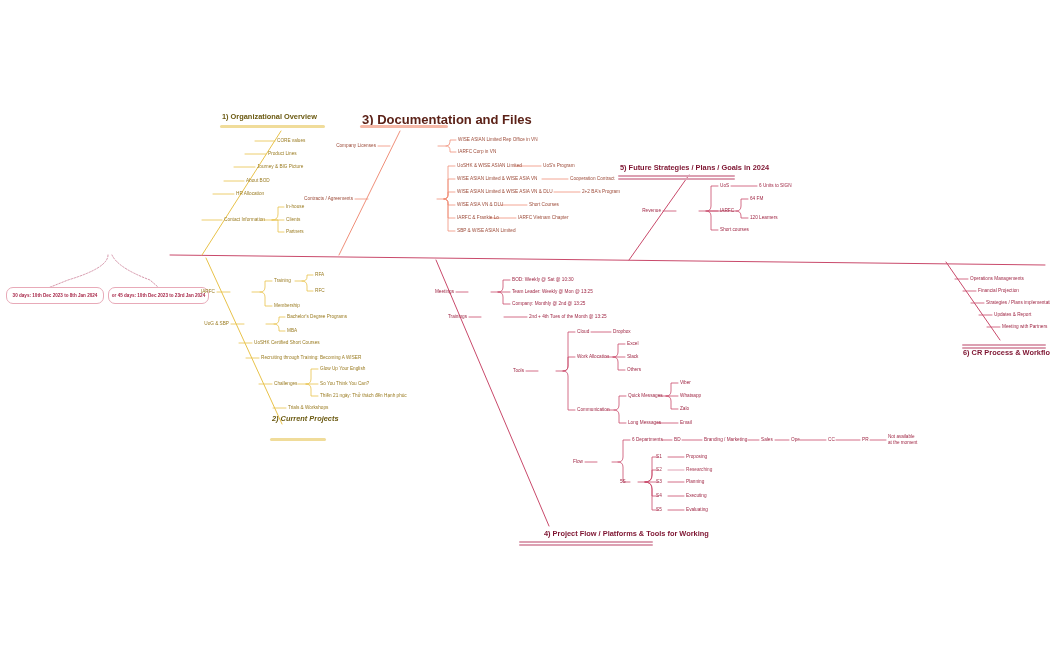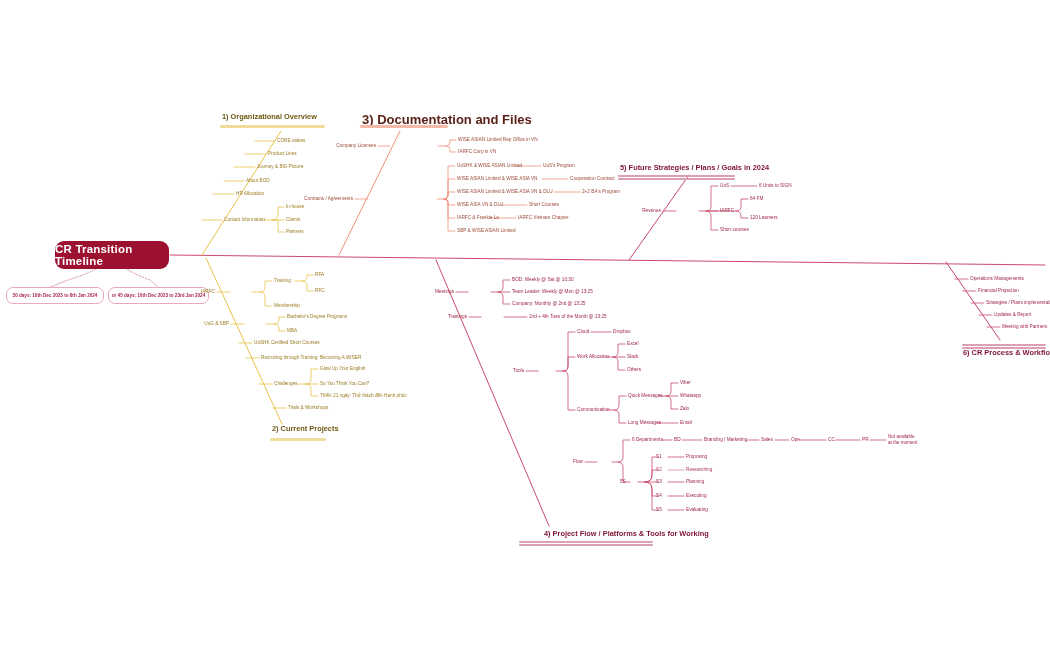--- a/index.html
+++ b/index.html
@@ -160,21 +160,20 @@
       <line x1="668" y1="470" x2="684" y2="470" stroke="#d98ba2" stroke-width=".8"></line>
       <line x1="668" y1="482" x2="684" y2="482" stroke="#c94a6b" stroke-width=".8"></line>
       <line x1="668" y1="496" x2="684" y2="496" stroke="#c94a6b" stroke-width=".8"></line>
       <line x1="668" y1="510" x2="684" y2="510" stroke="#c94a6b" stroke-width=".8"></line>
 
       <path d="M108 255 Q108 268 68 280 L48 288" stroke="#c97a93" stroke-width=".8" stroke-dasharray="1.6 1.6"></path>
       <path d="M112 255 Q118 268 150 280 L158 287" stroke="#c97a93" stroke-width=".8" stroke-dasharray="1.6 1.6"></path>
     </g>
   </svg>
 
-  <div class="center-node" style="left:55px;top:241px;width:114px;height:28px;">CR Transition Timeline</div>
 
   <div class="date-chip" style="left:6px;top:287px;width:96px;height:15px;">30 days: 10th Dec 2023 to 8th Jan 2024</div>
   <div class="date-chip" style="left:108px;top:287px;width:99px;height:15px;">or 45 days: 10th Dec 2023 to 23rd Jan 2024</div>
 
   <div class="branch-title t-yellow" style="left:222px;top:112px;">1) Organizational Overview</div>
   <div class="rule" style="left:220px;top:125px;width:105px;background:#f0dc9a;"></div>
 
   <div class="lbl n-y anchor-l" style="left:277px;top:141px;">CORE values</div>
   <div class="lbl n-y anchor-l" style="left:268px;top:154px;">Product Lines</div>
   <div class="lbl n-y anchor-l" style="left:257px;top:167px;">Journey &amp; BIG Picture</div>
@@ -245,21 +244,21 @@
   <div class="lbl n-y anchor-l" style="left:254px;top:343px;">UoSHK Certified Short Courses</div>
   <div class="lbl n-y anchor-l" style="left:261px;top:358px;">Recruiting through Training: Becoming A WISER</div>
 
   <div class="lbl n-y anchor-l" style="left:274px;top:384px;">Challenges</div>
   <div class="lbl n-y anchor-l" style="left:320px;top:369px;">Glow Up Your English</div>
   <div class="lbl n-y anchor-l" style="left:320px;top:384px;">So You Think You Can?</div>
   <div class="lbl n-y anchor-l" style="left:320px;top:396px;">Thiền 21 ngày: Thử thách đến Hạnh phúc</div>
 
   <div class="lbl n-y anchor-l" style="left:288px;top:408px;">Trials &amp; Workshops</div>
 
-  <div class="branch-title t-yellow" style="left:272px;top:424px;">2) Current Projects</div>
+  <div class="branch-title t-yellow" style="left:272px;top:414px;font-style:italic;">2) Current Projects</div>
   <div class="rule" style="left:270px;top:438px;width:56px;background:#f0dc9a;"></div>
 
   <div class="lbl n-c anchor-r" style="left:454px;top:292px;">Meetings</div>
   <div class="lbl n-c anchor-l" style="left:512px;top:280px;">BOD: Weekly @ Sat @ 10:30</div>
   <div class="lbl n-c anchor-l" style="left:512px;top:292px;">Team Leader: Weekly @ Mon @ 13:25</div>
   <div class="lbl n-c anchor-l" style="left:512px;top:304px;">Company: Monthly @ 2nd @ 13:25</div>
 
   <div class="lbl n-c anchor-r" style="left:467px;top:317px;">Trainings</div>
   <div class="lbl n-c anchor-l" style="left:529px;top:317px;">2nd + 4th Tues of the Month @ 13:25</div>
 

